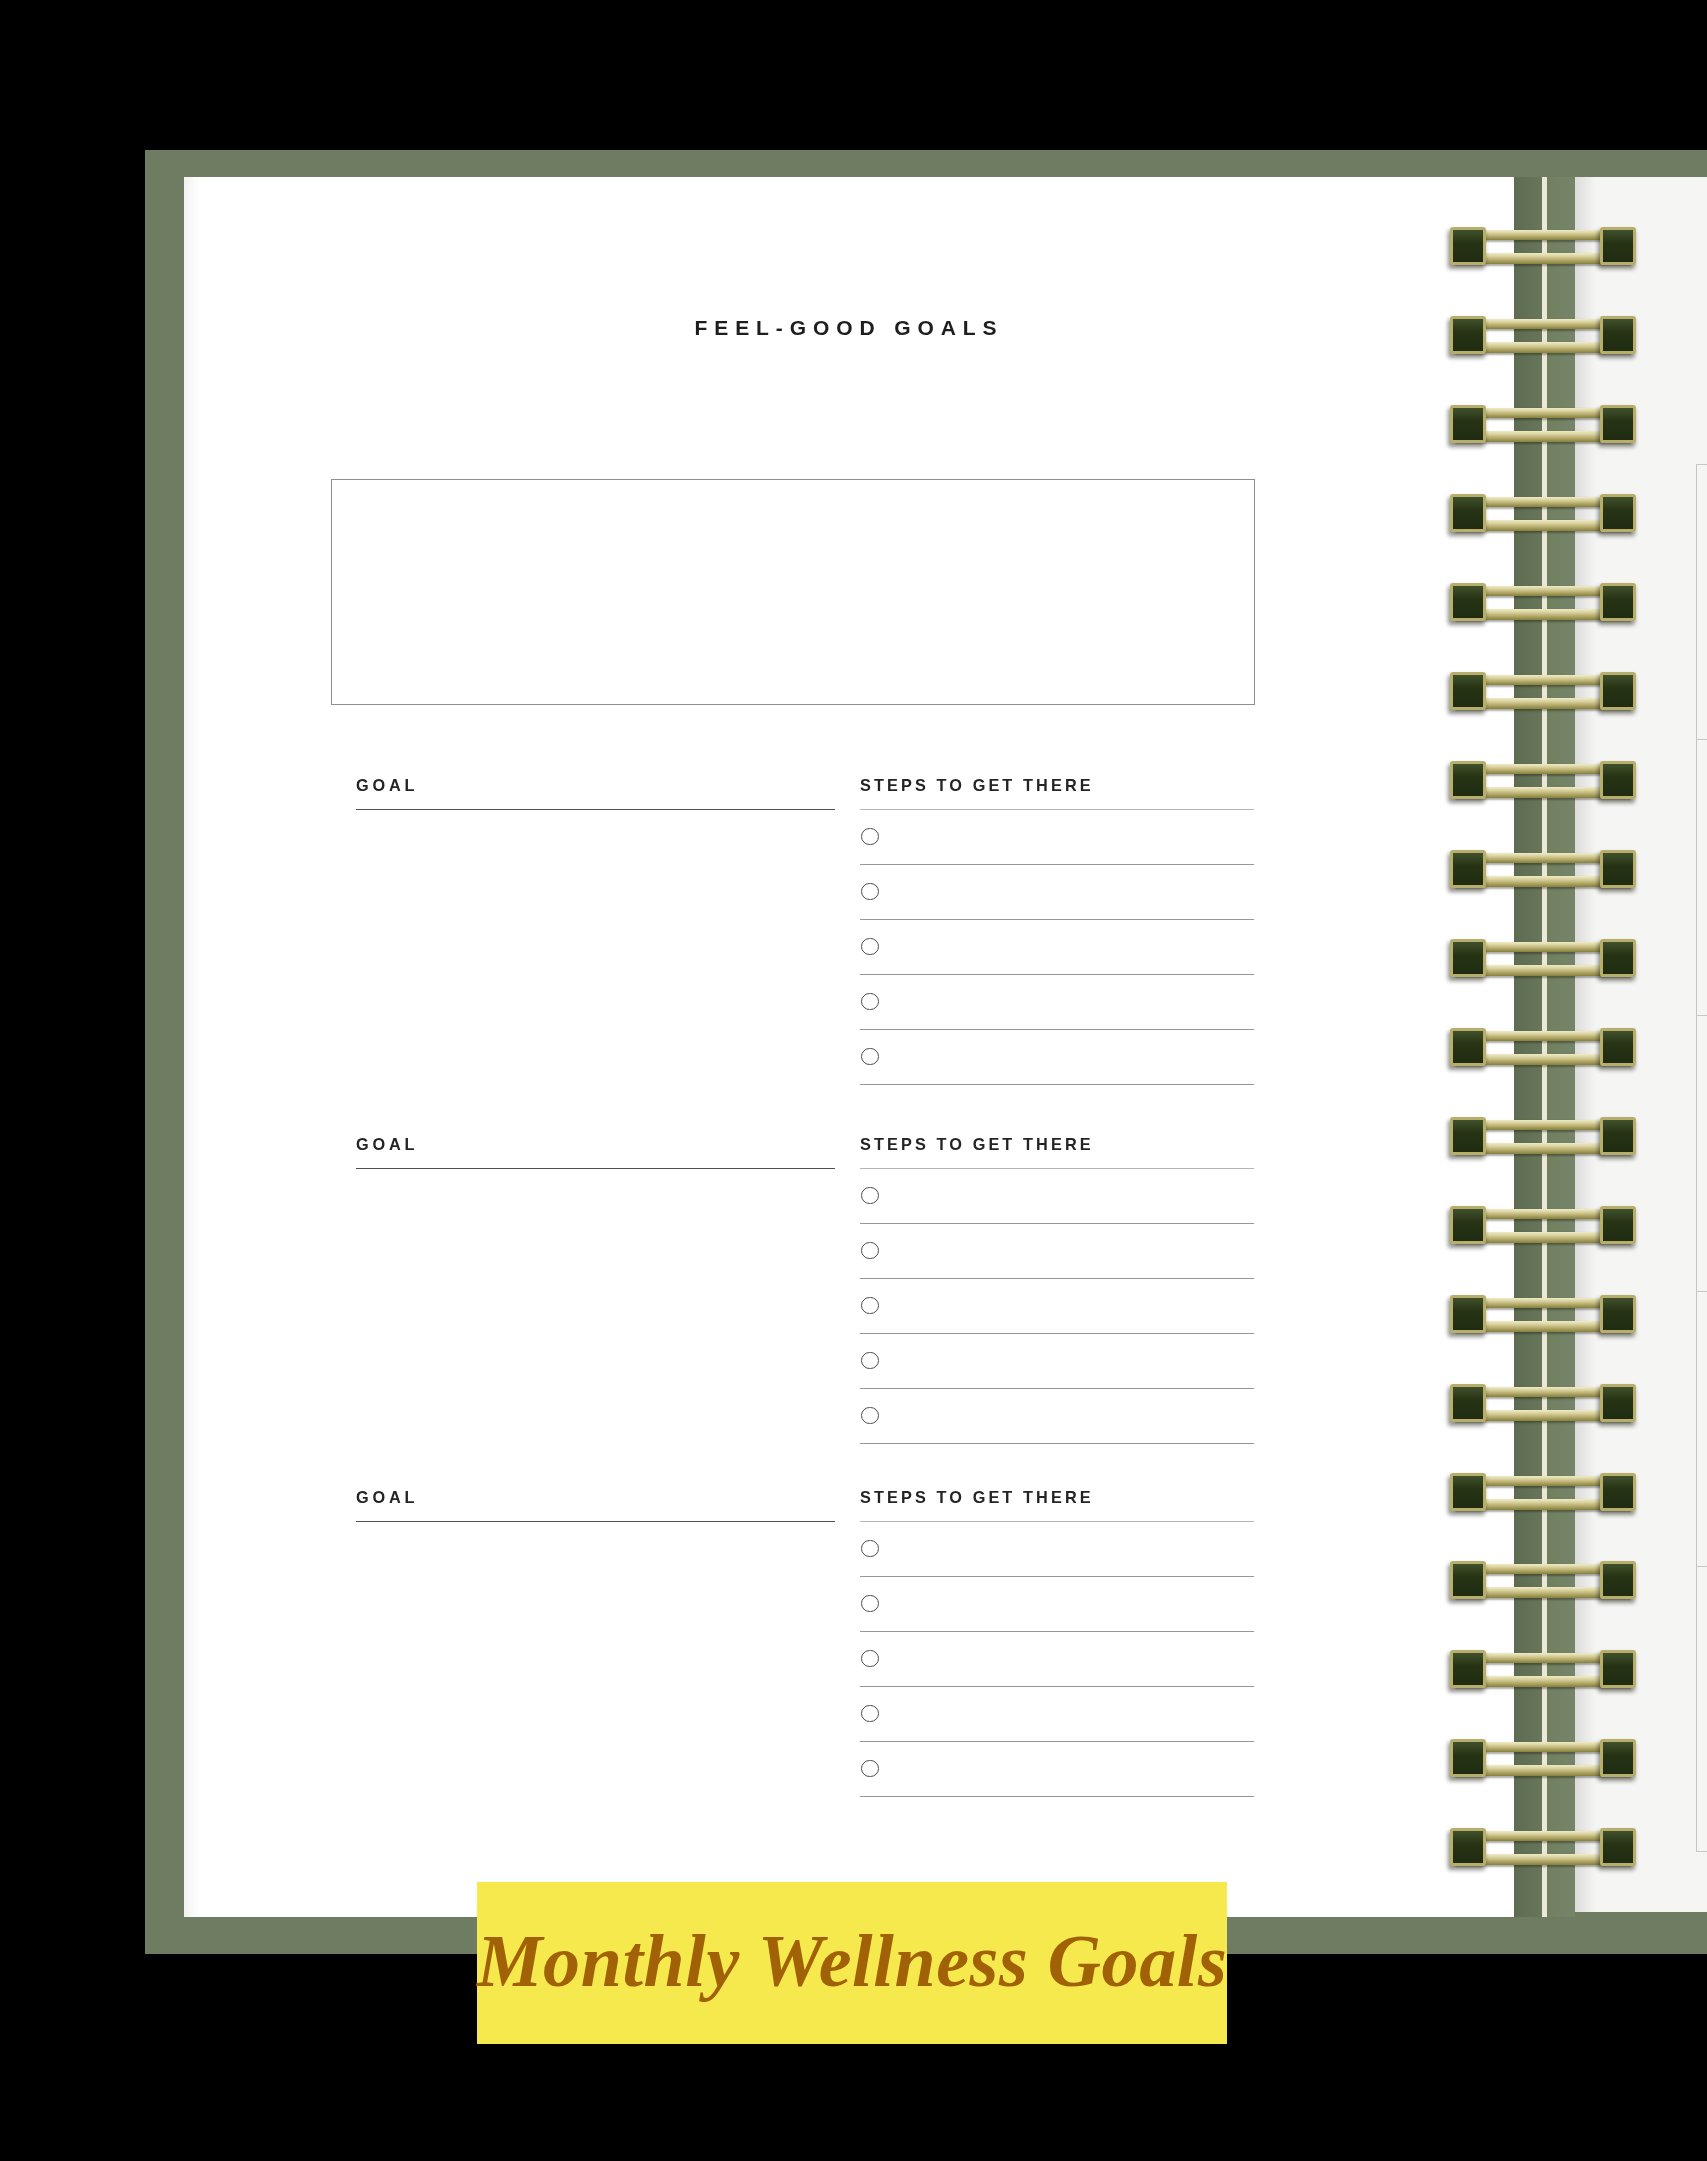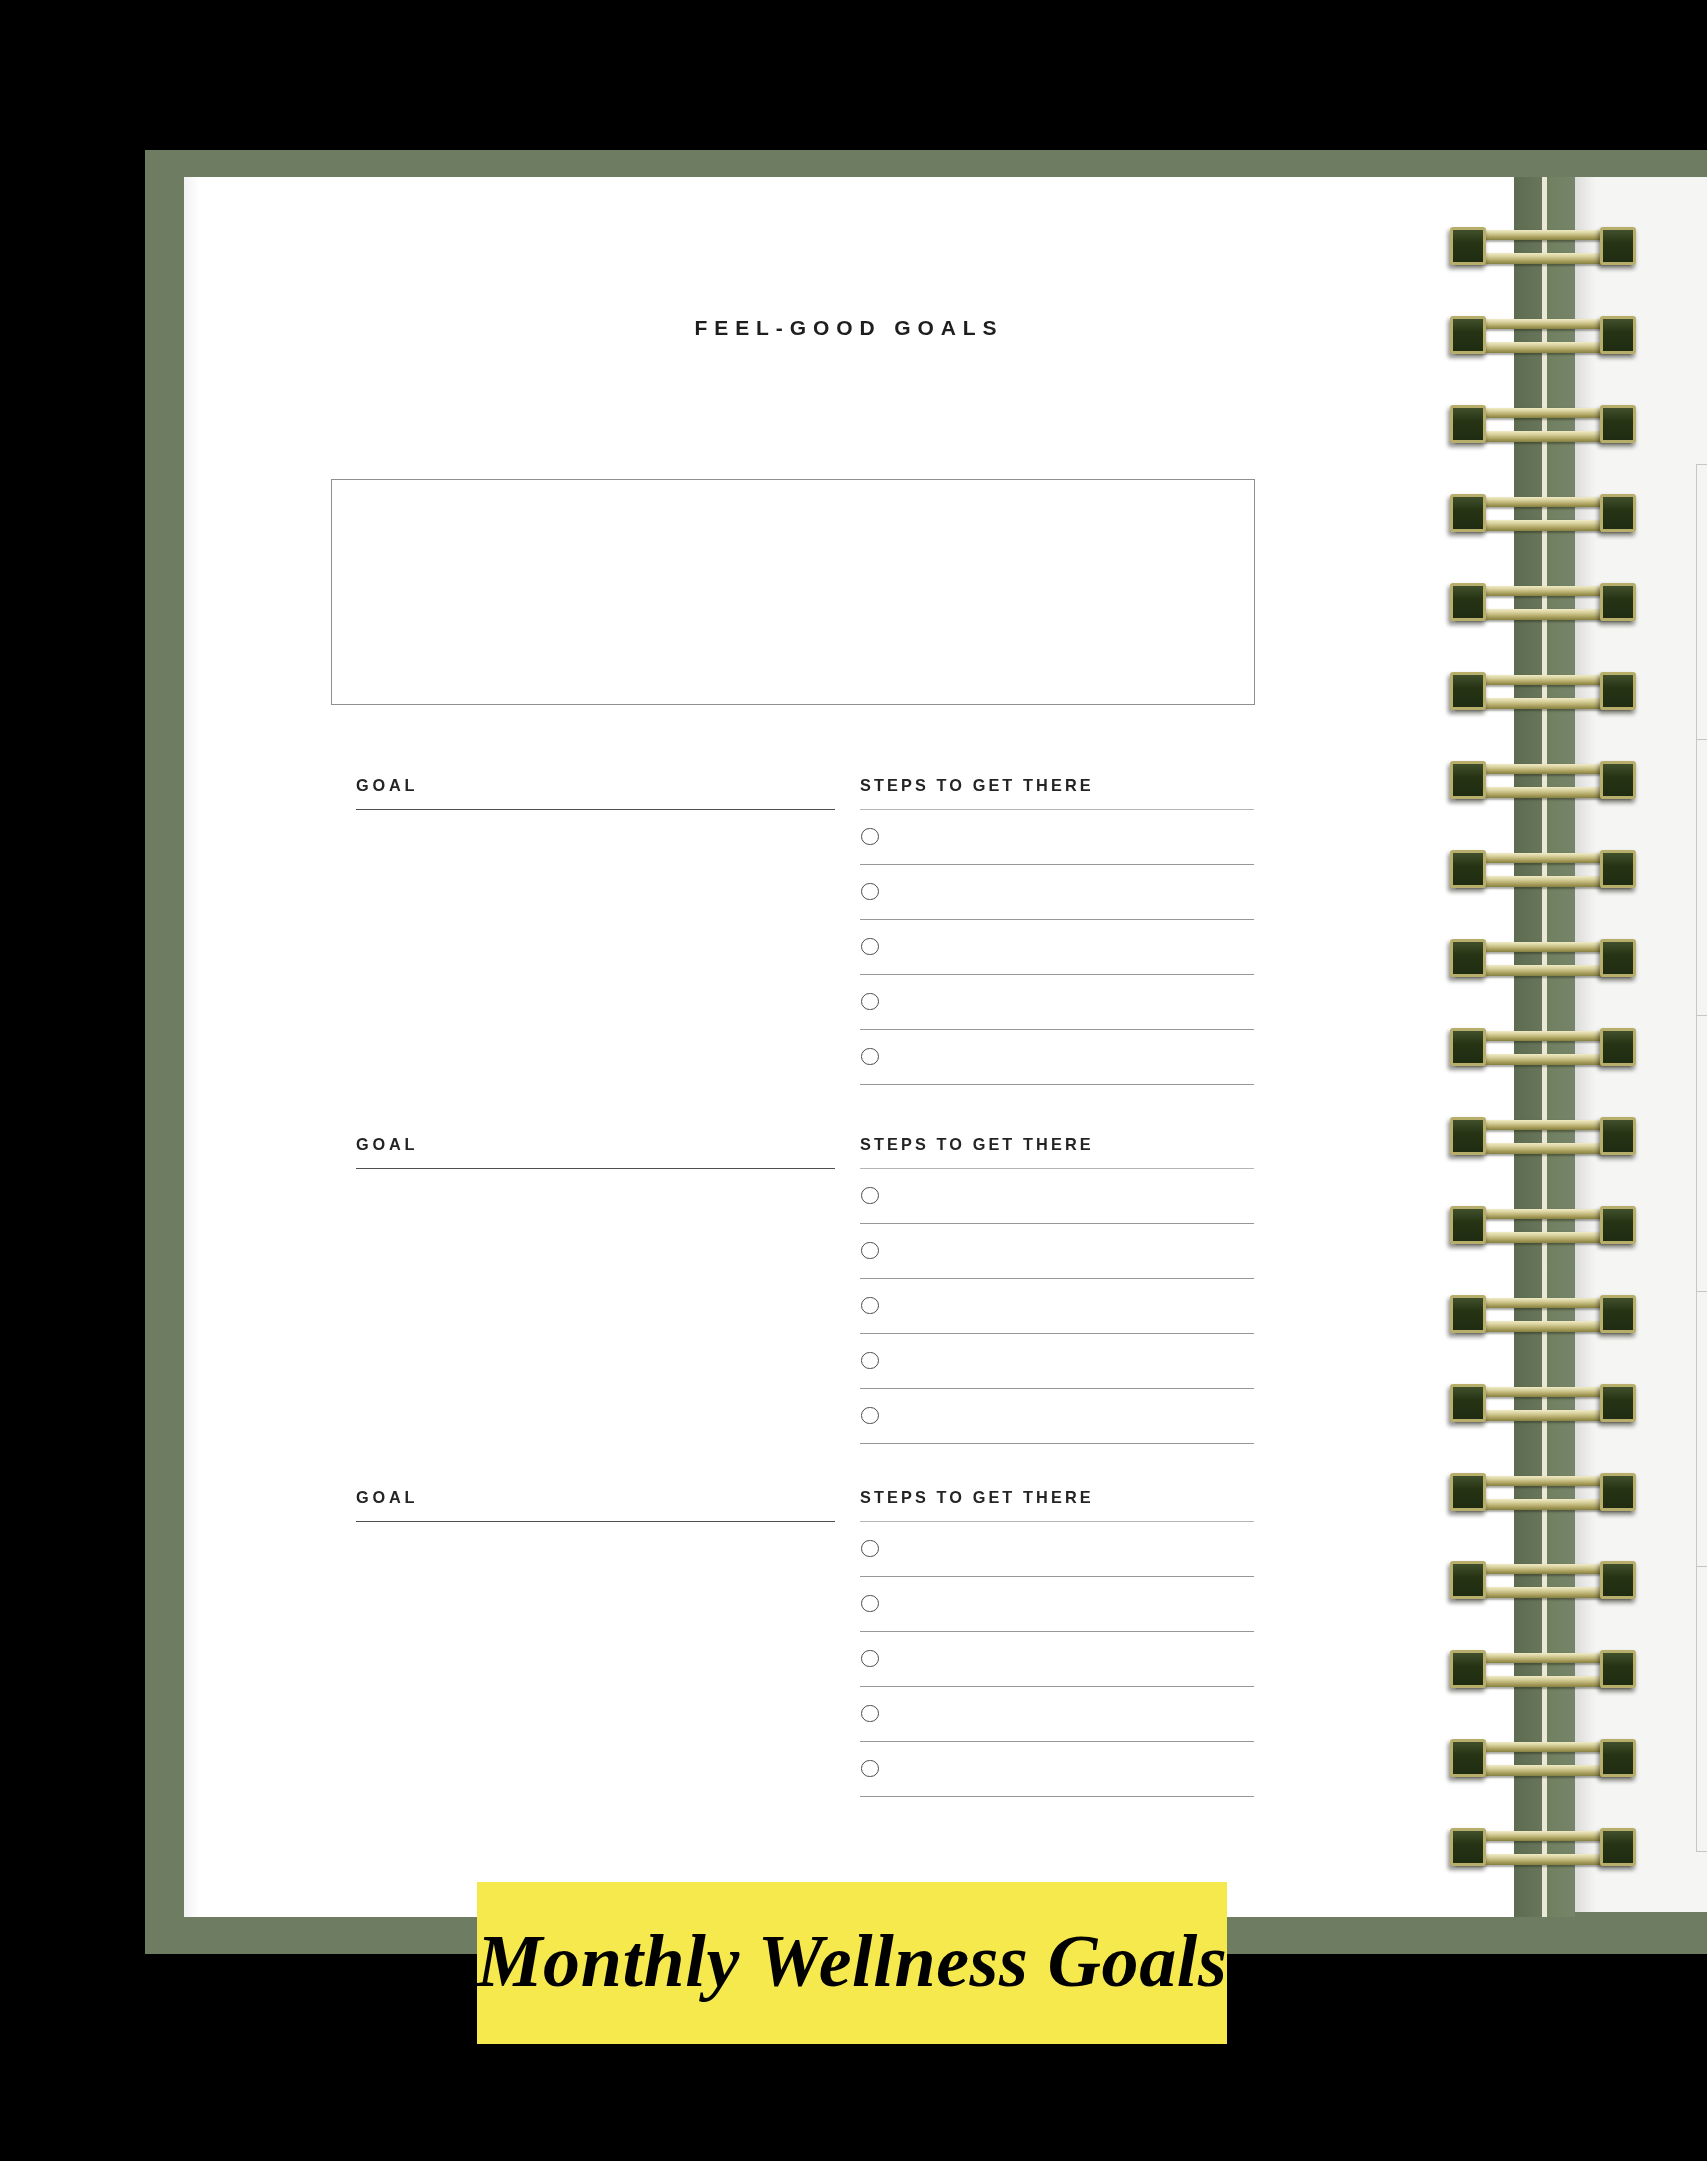--- a/index.html
+++ b/index.html
@@ -288,17 +288,17 @@
       </div>
       <div class="coil" style="top: 1828px;">
         <div class="coil-bar top"></div>
         <div class="coil-bar bottom"></div>
         <div class="coil-cap left"></div>
         <div class="coil-cap right"></div>
       </div>
     </div>
 
   <div class="banner" style="background: rgb(246, 233, 78);">
-    <div class="banner-label" style="color: #000000;">Monthly Wellness Goals</div>
+    <div class="banner-label" style="color: #a16207;">Monthly Wellness Goals</div>
   </div>
 
 </div>
 
 
 </body></html>

